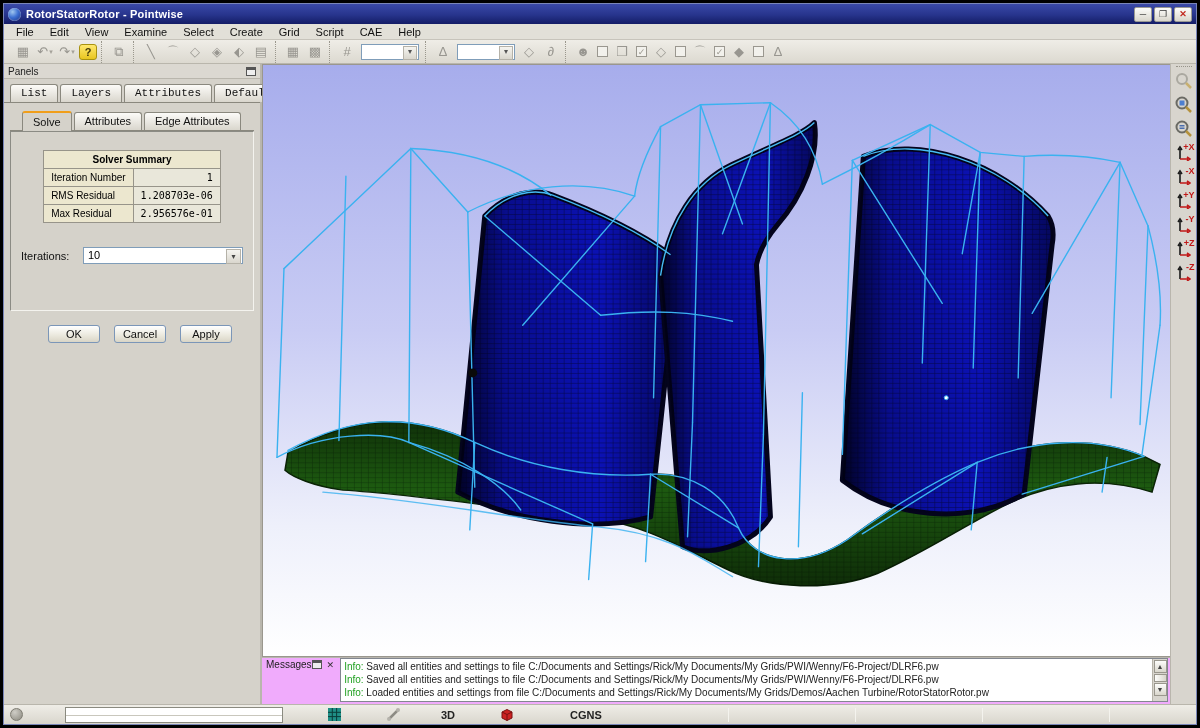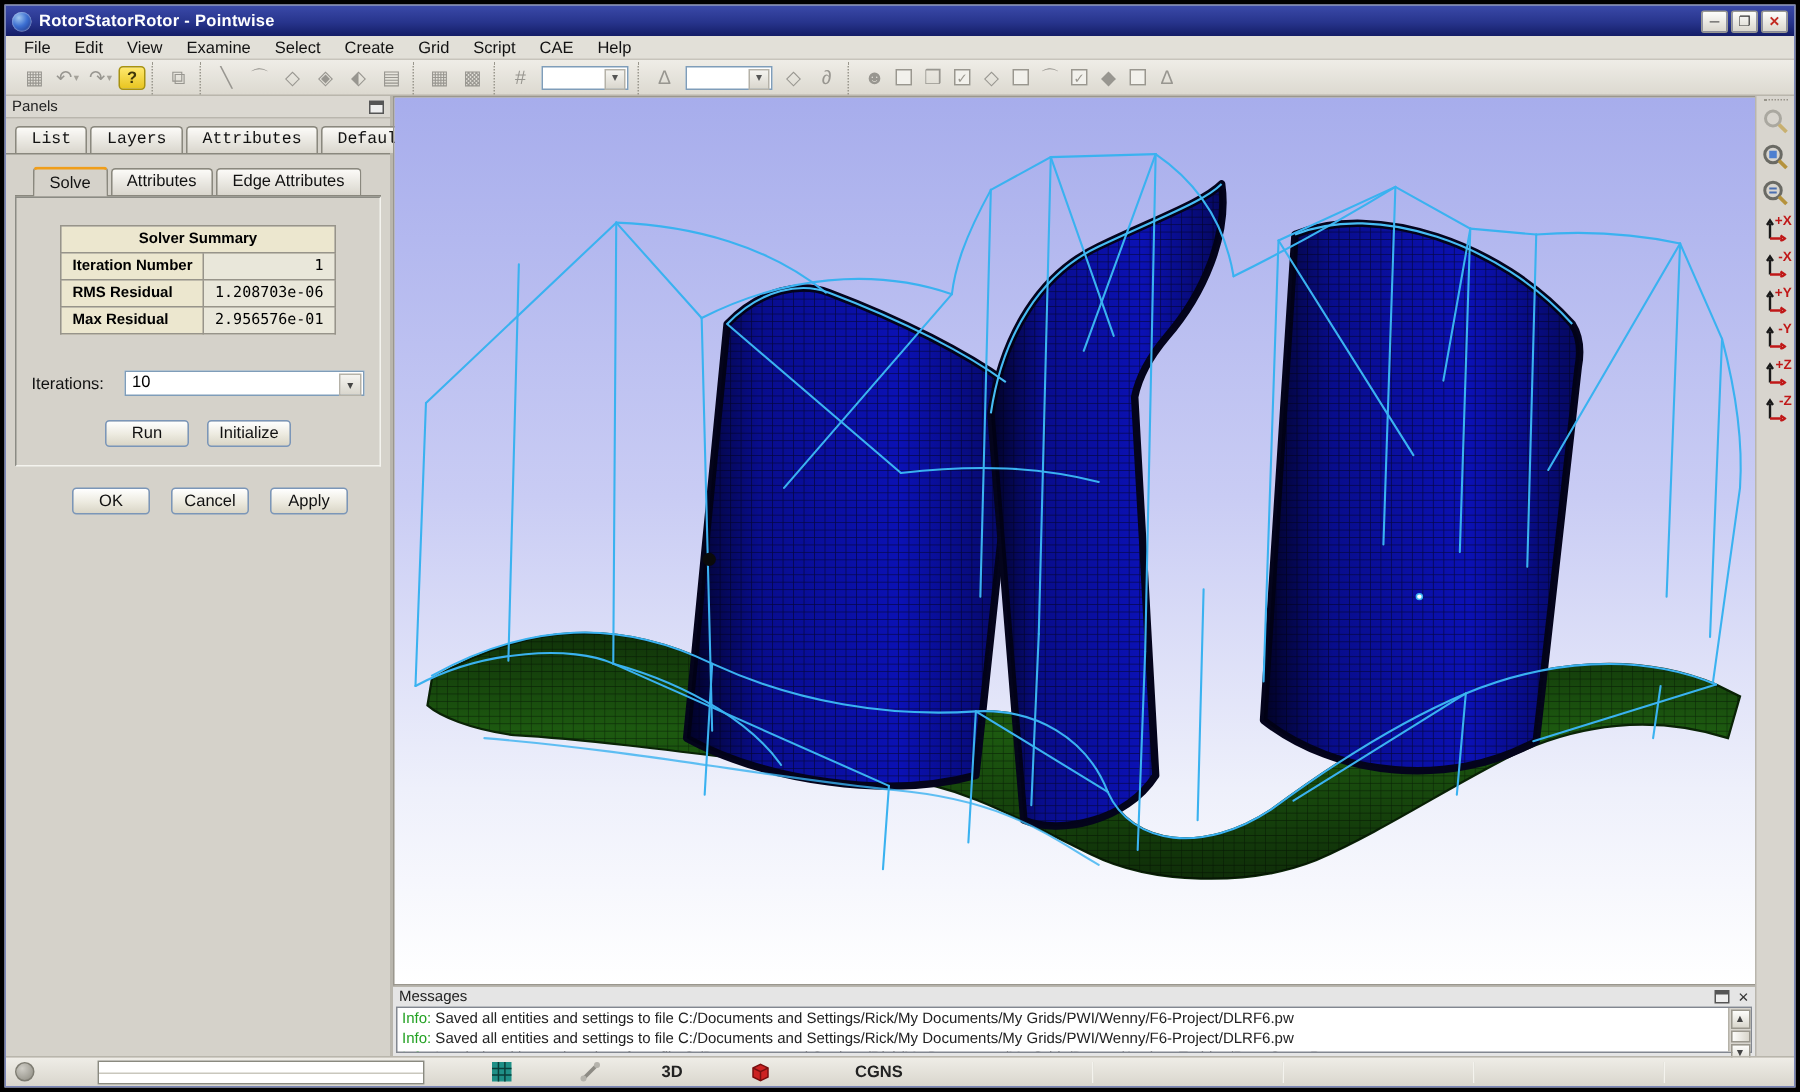--- a/index.html
+++ b/index.html
@@ -40,39 +40,39 @@
   .float-icon { width:10px; height:9px; border:1px solid #555; border-top:3px solid #555; background:#eee; }
   .tabs-row { display:flex; align-items:flex-end; padding:4px 2px 0 6px; border-bottom:1px solid #8a887e;font-family:Liberation Mono, monospace; }
   .tab { font-size:11px; color:#111; padding:2px 10px 3px; border:1px solid #8a887e; border-bottom:none; border-radius:3px 3px 0 0; background:linear-gradient(#fcfbf8,#d9d6cd); margin-right:2px; }
   .tab.active { background:#d5d2ca; border-top:2px solid #f09e1a; padding-top:3px; margin-bottom:-1px; font-weight:normal; }
   .subtabs-row { display:flex; align-items:flex-end; padding:8px 2px 0 12px; border-bottom:1px solid #8a887e; margin:0 6px; }
   .panel-body { flex:1; padding:0 6px; }
   .groupbox { border:1px solid; border-color:#8b8b84 #f4f3ee #f4f3ee #8b8b84; height:180px; padding:14px 10px 0; }
   .solver-table { border-collapse:collapse; margin:4px auto 0; }
   .solver-table td { border:1px solid #97948a; font-size:10px; padding:3px 7px; }
   .solver-table .hdr { background:#ece7cf; font-weight:bold; text-align:center; }
-  .solver-table .lbl { background:#ece7cf; font-weight:bold; }
+  .solver-table .lbl { background:#ece7cf; font-weight:normal; }
   .solver-table .val { background:#e9e7da; font-family:"DejaVu Sans Mono", monospace; font-size:10px; text-align:right; min-width:86px; }
   .iter-row { display:flex; align-items:center; margin-top:24px; }
   .iter-row label { font-size:11px; color:#111; width:62px; }
   .combo { flex:1; height:17px; background:#fff; border:1px solid #7f9db9; position:relative; font-size:11px; padding:1px 4px; }
   .combo::after { content:"▾"; position:absolute; right:1px; top:1px; width:13px; height:13px; font-size:8px; text-align:center; line-height:13px; color:#444; background:linear-gradient(#f5f4f0,#d9d6cd); border:1px solid #b5b2a8; }
   .btn { border:1px solid #7b96b8; border-radius:3px; background:linear-gradient(#ffffff,#eceadf 55%,#d9d5c6); font-size:11px; color:#111; padding:2px 0; text-align:center; }
   .run-row { display:flex; justify-content:center; gap:12px; margin-top:16px; }
   .run-row .btn { width:56px; }
   .ok-row { display:flex; justify-content:flex-start; gap:14px; margin:14px 0 0 38px; }
   .ok-row .btn { width:52px; }
 
   
   .center { flex:1; display:flex; flex-direction:column; min-width:0; }
   .viewport { flex:1; position:relative; border:1px solid #9a978e; border-right:none; min-height:0; }
   .viewport svg { display:block; width:100%; height:100%; }
 
   
-  .messages { height:47px; flex:0 0 auto; display:flex; flex-direction:column; background:#e5e5e5; border-top:1px solid #b9b6ad; }
+  .messages { height:47px; flex:0 0 auto; display:flex; background:#f0abfc; border-top:1px solid #b9b6ad; }
   .msg-caption { height:13px; display:flex; align-items:center; padding:0 4px; }
   .msg-caption .cap { font-size:10px; color:#222; flex:1; }
   .msg-caption .x { font-size:9px; color:#333; margin-left:5px; }
   .msg-body { flex:1; margin:0 2px 2px; background:#fff; border:1px solid #828790; display:flex; min-height:0; }
   .msg-lines { flex:1; overflow:hidden; padding:1px 3px; }
   .msg-line { font-size:10px; line-height:13px; white-space:nowrap; color:#222; }
   .msg-line .pfx { color:#23a123; }
   .msg-scroll { width:15px; flex:0 0 auto; background:#d8d5ce; border-left:1px solid #b5b2a8; display:flex; flex-direction:column; align-items:center; }
   .sb-btn { width:13px; height:13px; border:1px solid #9a978d; background:linear-gradient(#fdfdfb,#d9d6cc); font-size:7px; line-height:11px; text-align:center; color:#444; margin:1px 0; }
   .sb-thumb { width:13px; flex:0 0 8px; border:1px solid #9a978d; background:linear-gradient(90deg,#fdfdfb,#d9d6cc); }
@@ -202,24 +202,20 @@
             </tr>
             <tr>
               <td class="lbl">Max Residual</td>
               <td class="val">2.956576e-01</td>
             </tr>
           </tbody>
             </table>
           <div class="iter-row">
             <label>Iterations:</label>
             <div class="combo">10</div>
-          </div>
-          <div class="run-row">
-            <div class="btn">Run</div>
-            <div class="btn">Initialize</div>
           </div>
         </div>
         <div class="ok-row">
           <div class="btn">OK</div>
           <div class="btn">Cancel</div>
           <div class="btn">Apply</div>
         </div>
       </div>
     </div>
 

